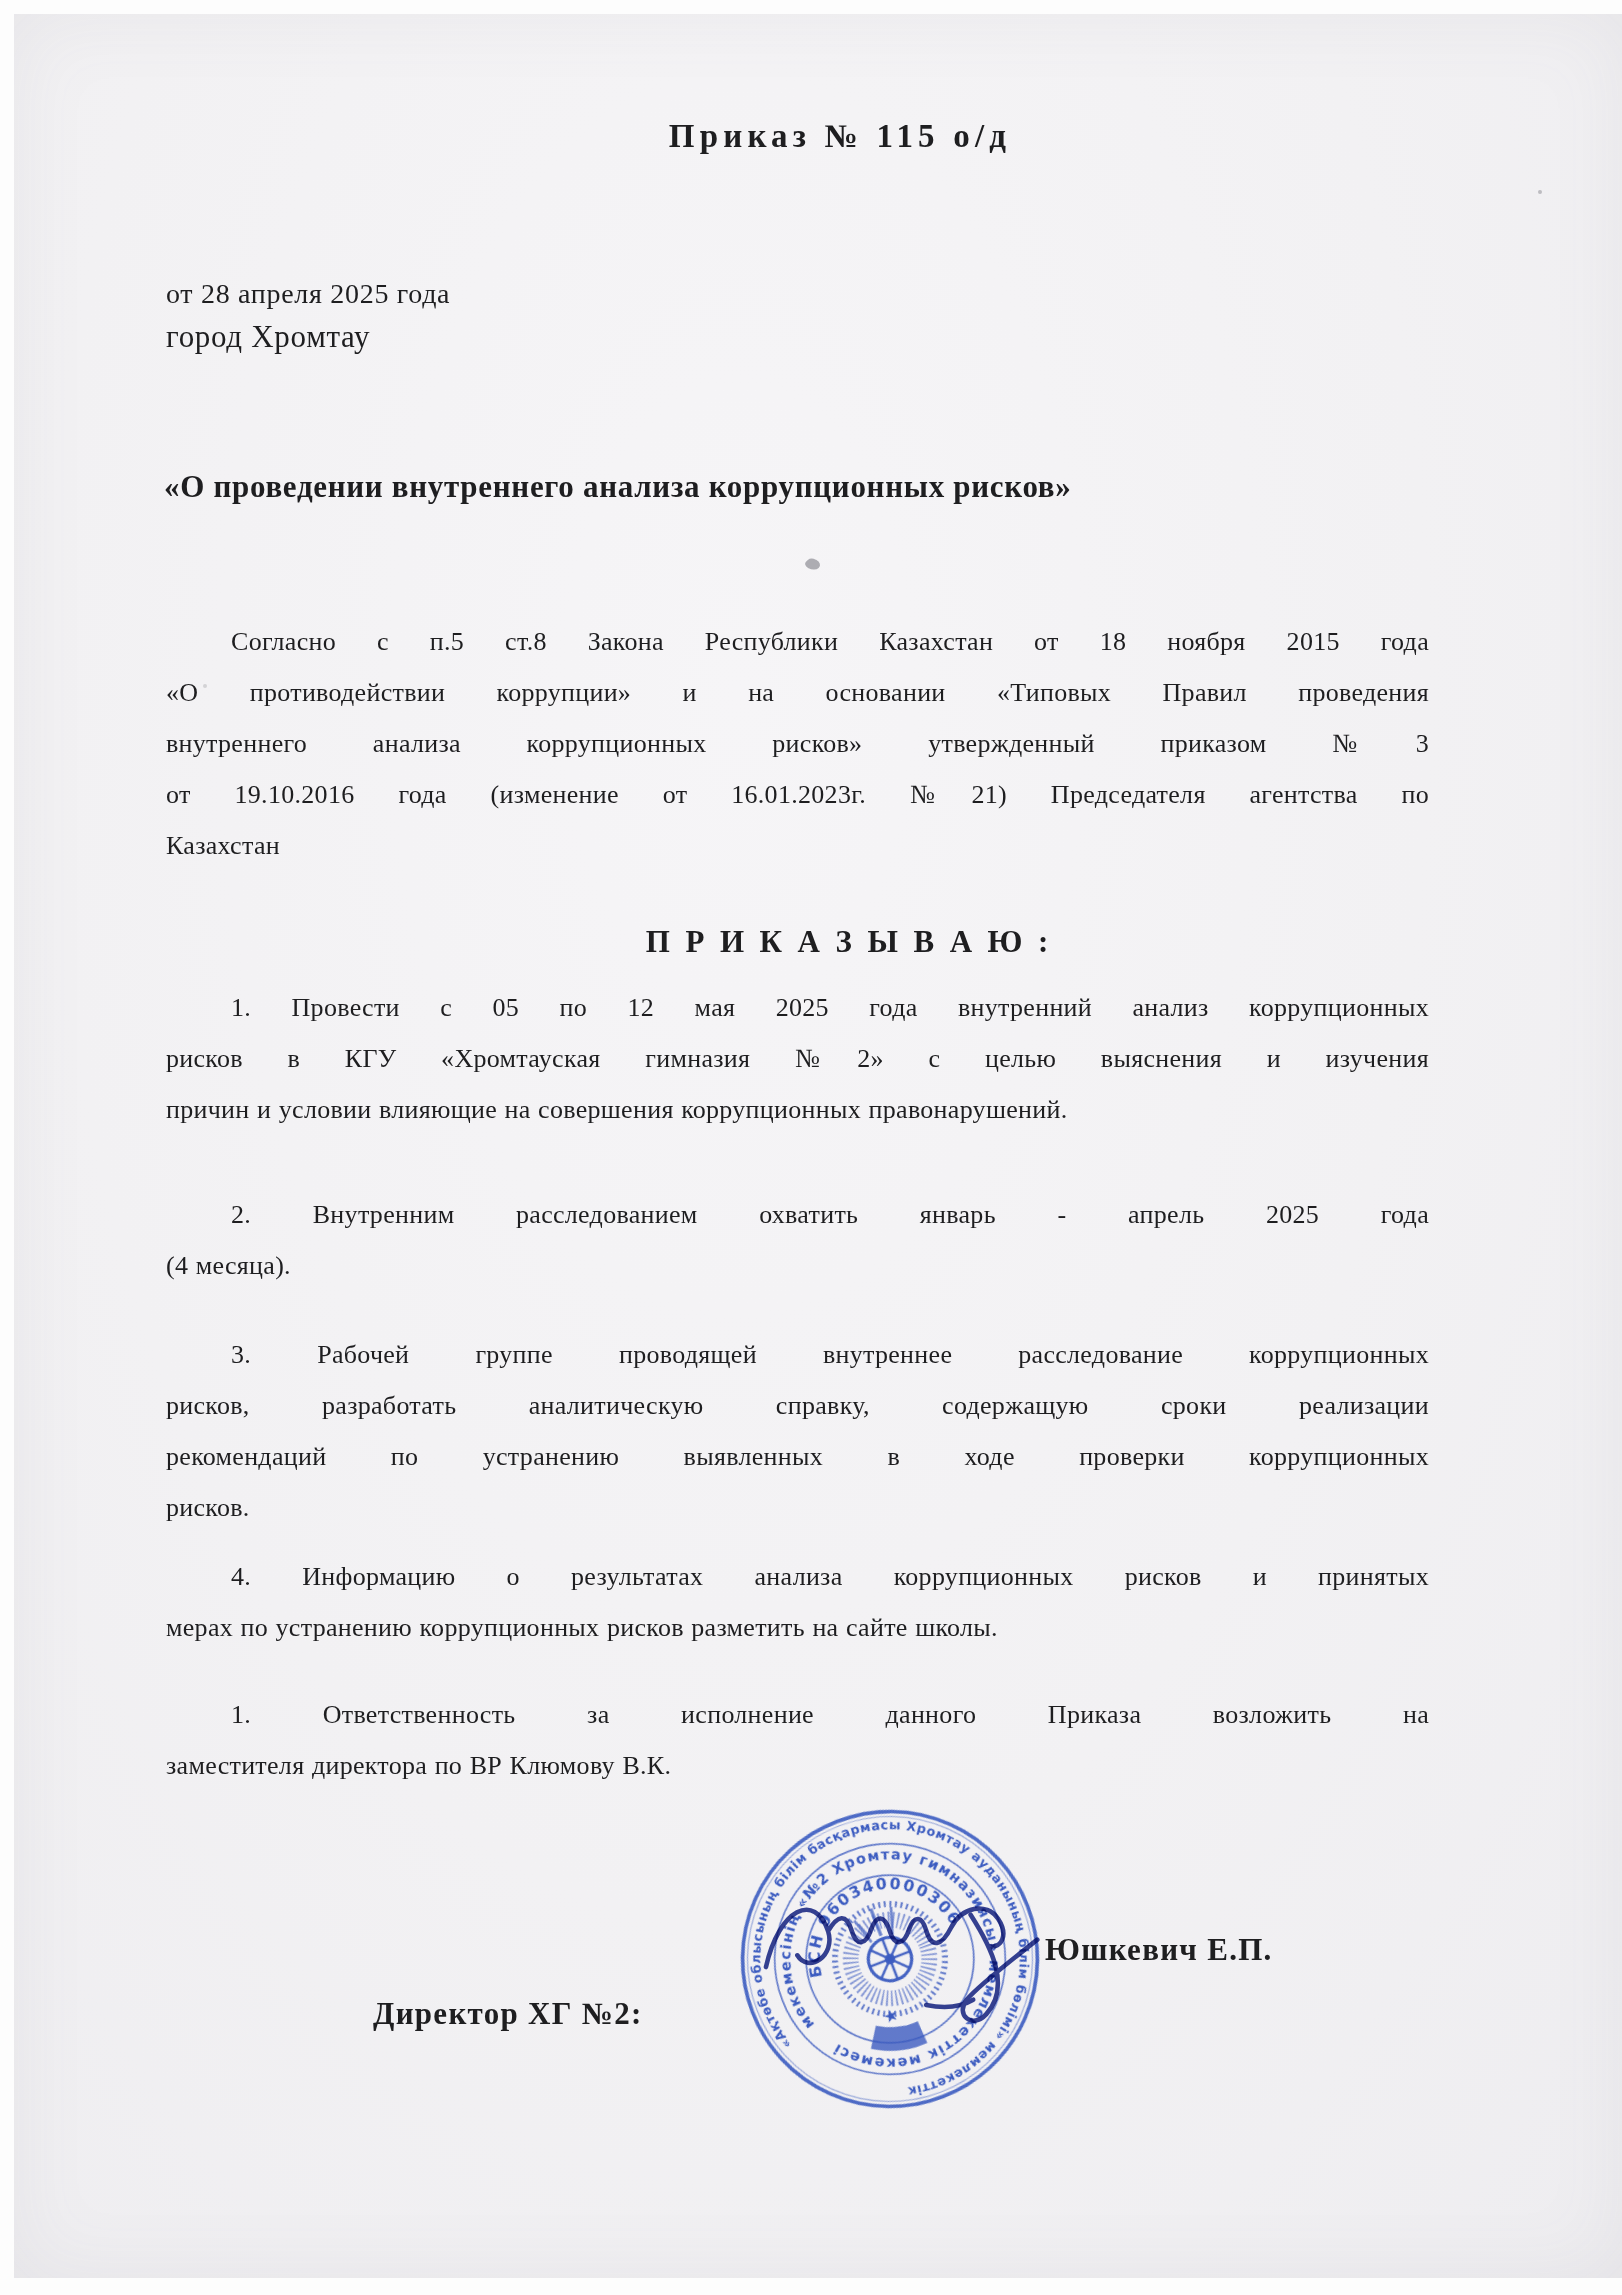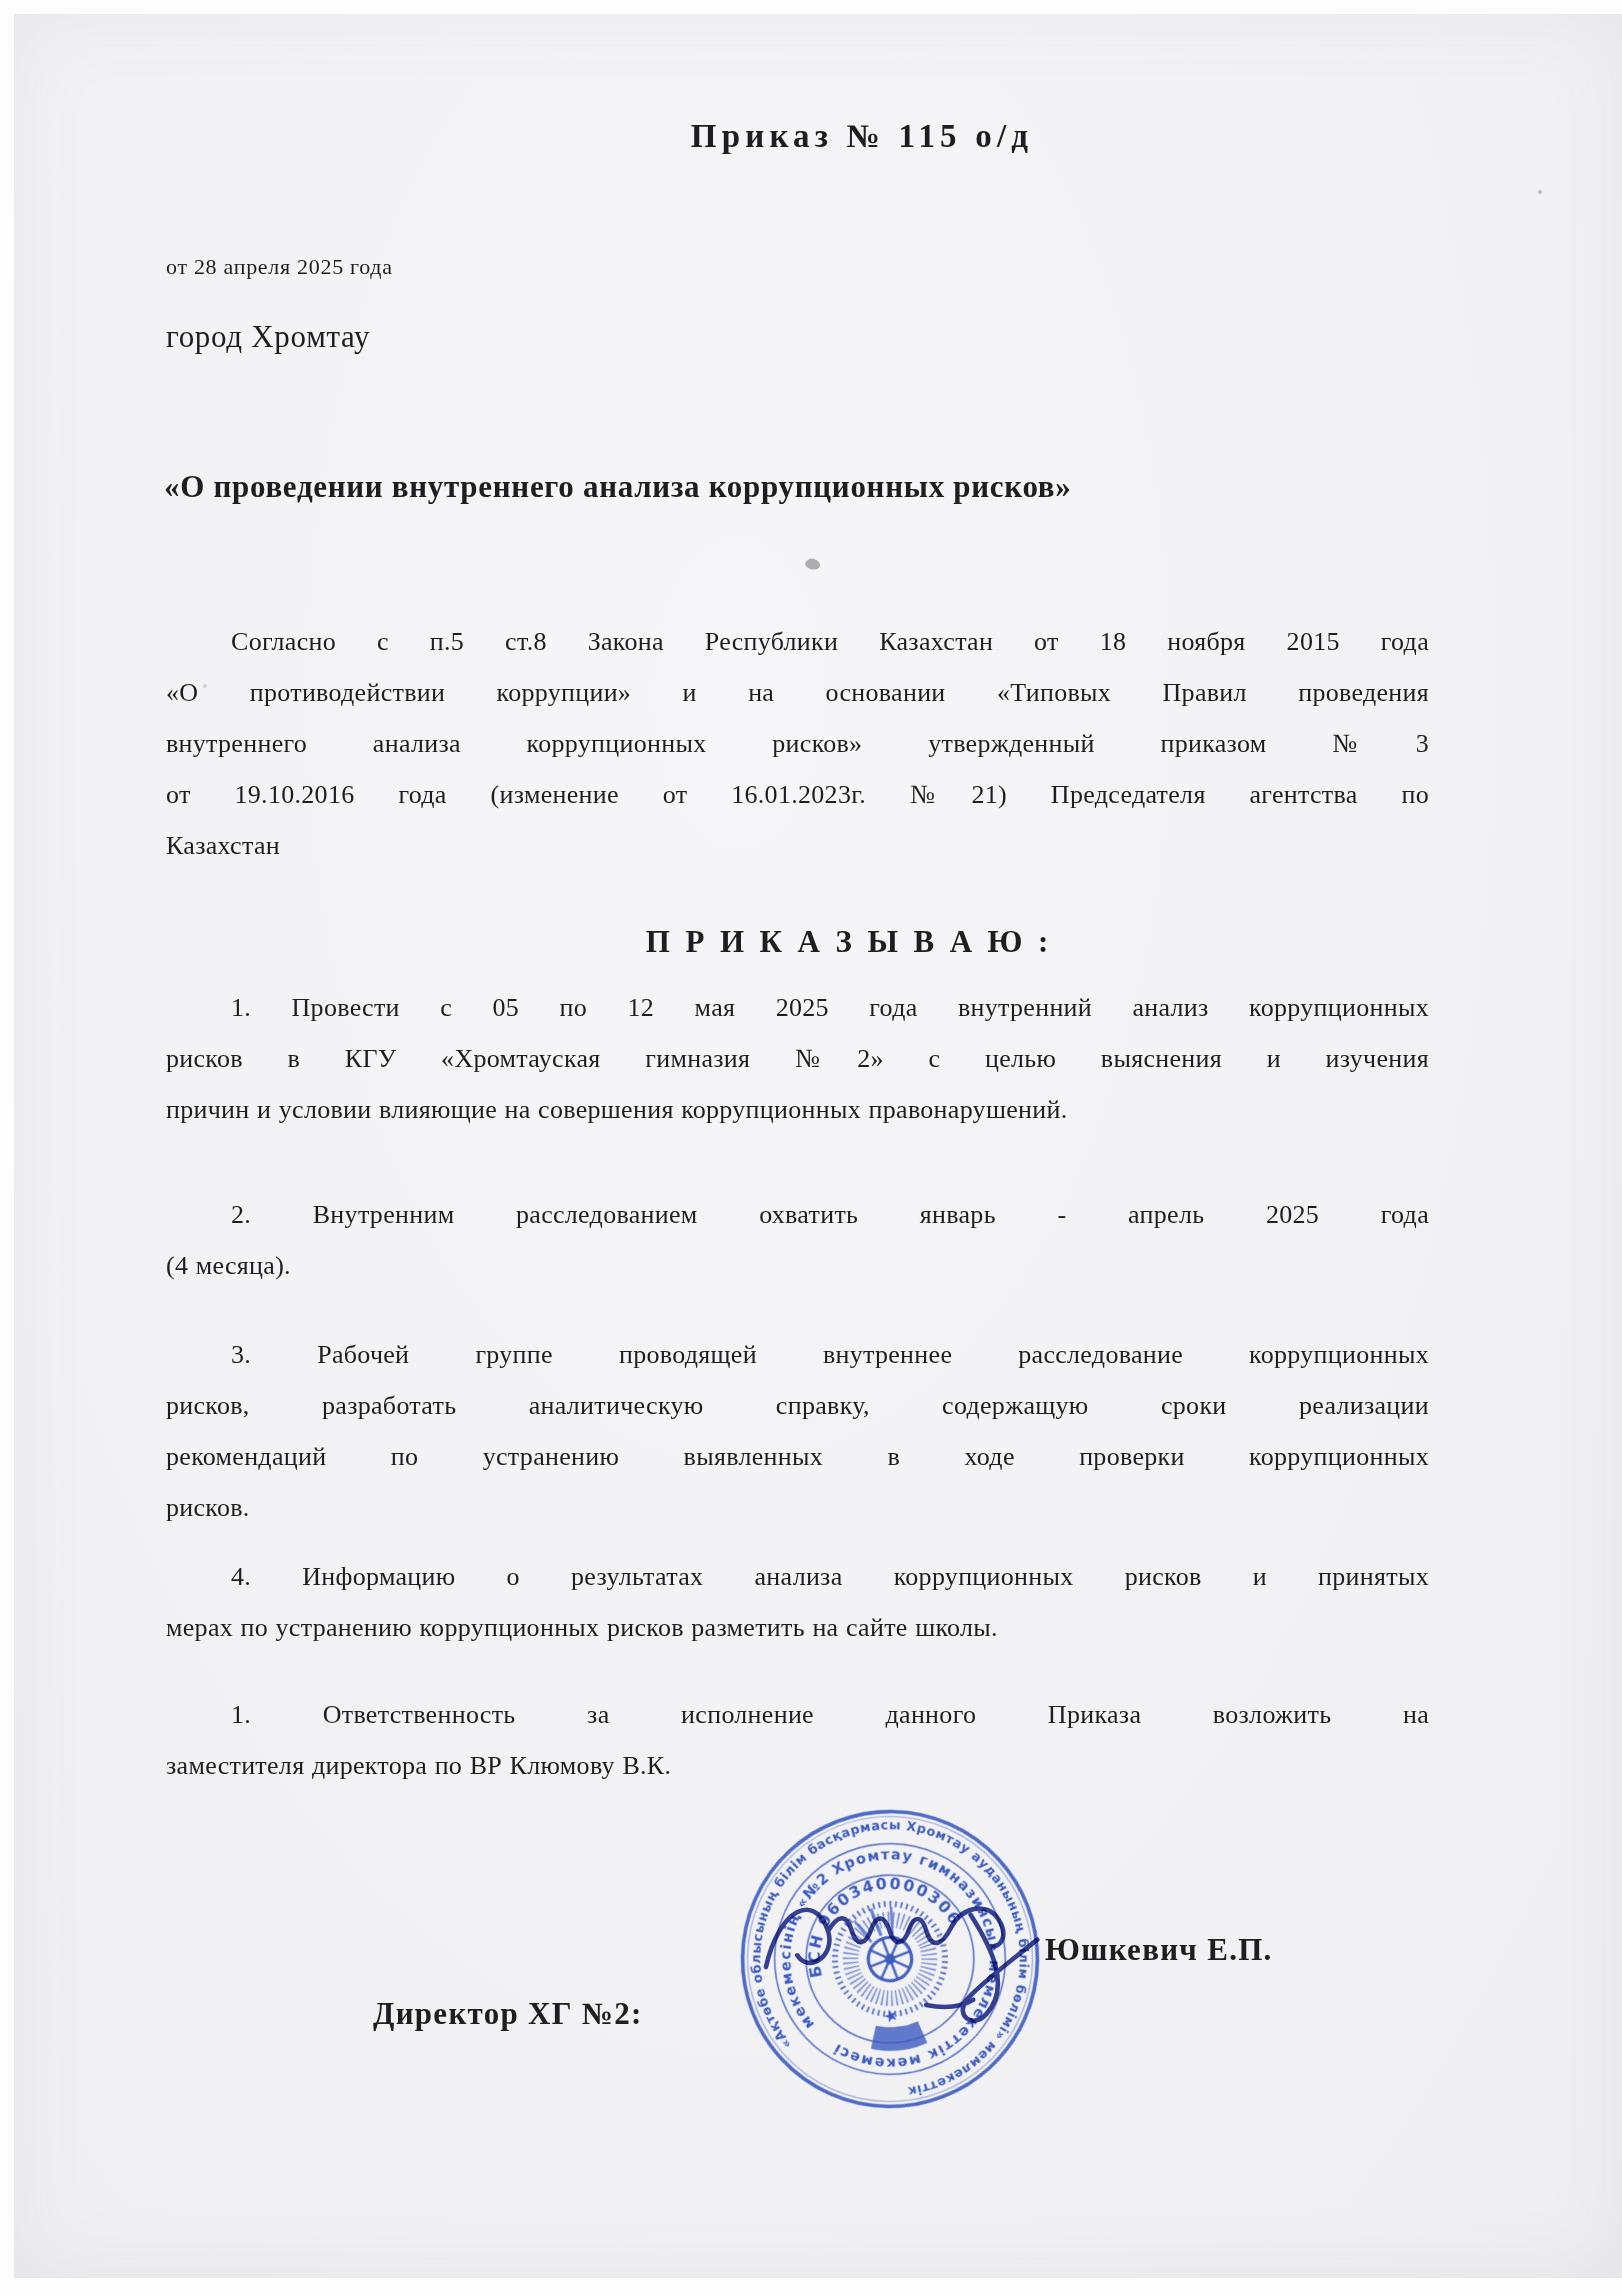--- a/index.html
+++ b/index.html
@@ -12,24 +12,24 @@
     color:#1e1e20;
   }
   
   .paper{
     position:absolute;left:14.4px;top:14.4px;right:0;bottom:17px;
     background:radial-gradient(ellipse at 45% 30%, #f6f5f7 0%, #f2f1f3 55%, #eeedf0 100%);
     box-shadow:inset 0 0 79px rgba(120,120,130,0.08);
   }
   .abs{position:absolute;}
   .doc-title{
-    top:118px;left:862px;transform:translateX(-50%);
+    top:118px;left:840px;transform:translateX(-50%);
     font-size:33px;font-weight:bold;letter-spacing:5.2px;white-space:nowrap;line-height:1.15;
   }
-  .date-line{top:254px;left:166px;font-size:22px;letter-spacing:0.7px;white-space:nowrap;}
+  .date-line{top:278px;left:166px;font-size:28px;letter-spacing:0.7px;white-space:nowrap;}
   .city-line{top:319px;left:166px;font-size:31px;letter-spacing:0.7px;white-space:nowrap;}
   .subject-line{top:469px;left:164px;font-size:31px;font-weight:bold;letter-spacing:0.7px;white-space:nowrap;text-align:right;}
   .order-heading{
     top:924px;left:849px;transform:translateX(-50%);
     font-size:31px;font-weight:bold;letter-spacing:3.9px;white-space:nowrap;line-height:1.15;text-align:center;
   }
   .par{left:166px;width:1263px;font-size:26px;letter-spacing:0.3px;word-spacing:0.7px;}
   .par .tline{
     line-height:51px;height:51px;
     text-align:justify;text-align-last:justify;

